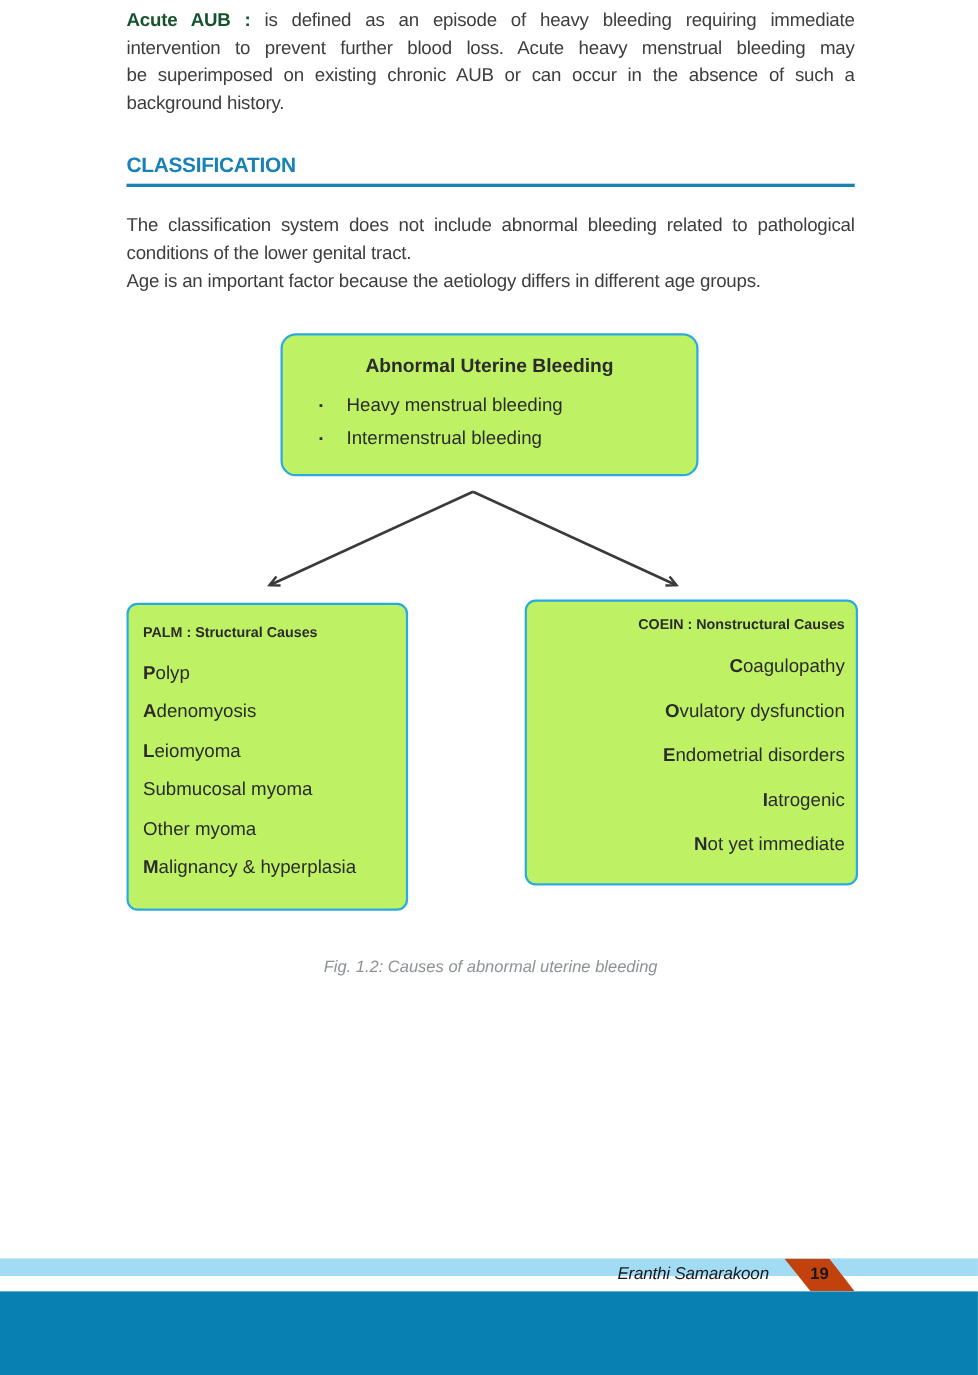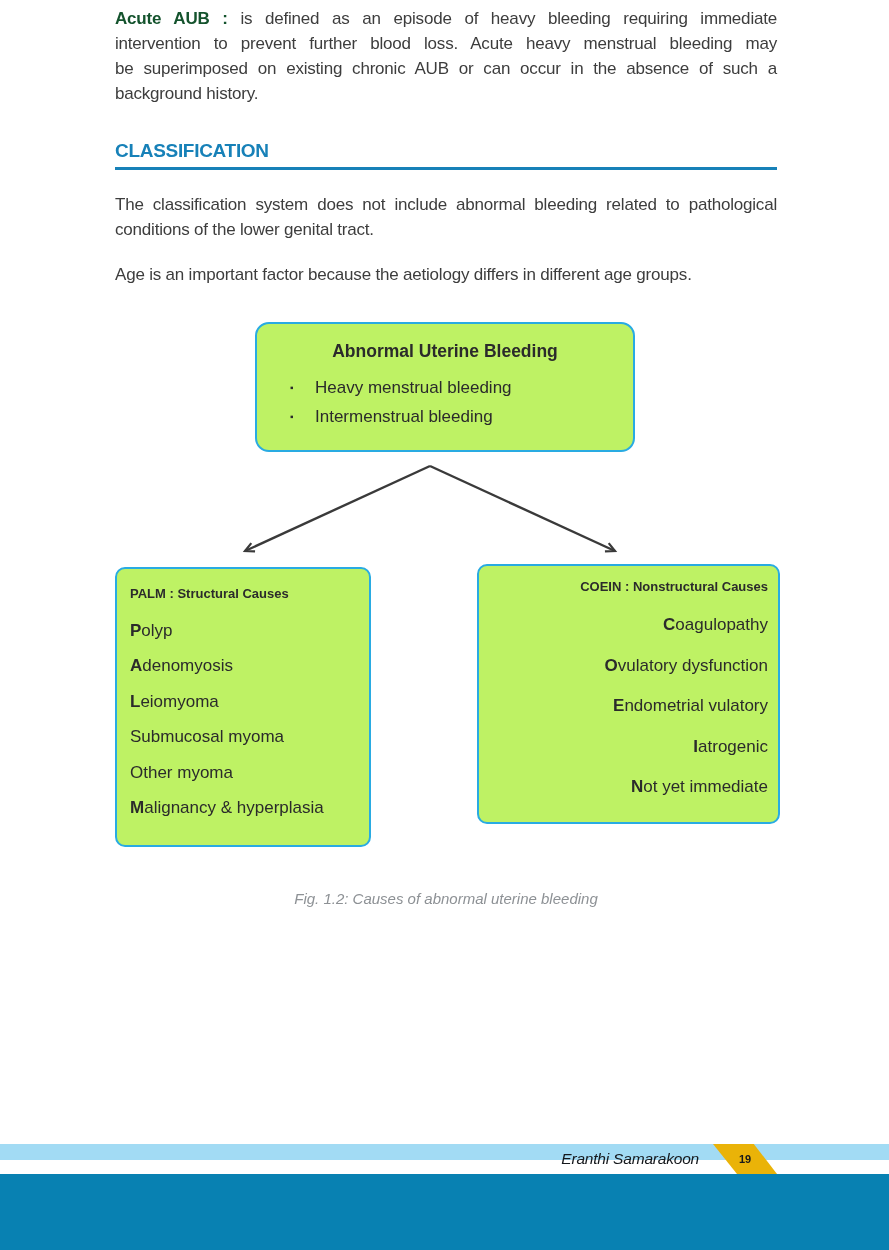--- a/index.html
+++ b/index.html
@@ -28,21 +28,21 @@
     font-size: 19px; font-weight: bold;
     letter-spacing: -0.3px;
     color: #1781b8;
   }
   .heading-rule {
     margin-top: 5px;
     height: 3px; width: 662px;
     background: #1781b8;
   }
   .p2 { margin-top: 22px; }
-  .p3 { margin-top: 20px; }
+  .p3 { margin-top: 1px; }
   
   .diagram { position: relative; height: 660px; }
   .dbox {
     position: absolute;
     background: #bef264;
     border: 2px solid #29abe2;
     color: #2b2b2b;
     font-size: 17px;
   }
   .top-box {
@@ -102,27 +102,27 @@
     line-height: 30px;
     font-style: italic;
     font-size: 15.5px;
     letter-spacing: -0.2px;
     color: #15181c;
   }
   .page-notch {
     position: absolute;
     left: 705px; top: 0;
     width: 80px; height: 30px;
-    background: #eab308;
+    background: #c2410c;
     -webkit-clip-path: polygon(10% 0, 61% 0, 90% 100%, 40% 100%);
     clip-path: polygon(10% 0, 61% 0, 90% 100%, 40% 100%);
     text-align: center;
     line-height: 30px;
     font-weight: bold;
-    font-size: 11px;
+    font-size: 15px;
     color: #15181c;
   }
   .footer-dark {
     position: absolute;
     left: 0; top: 1174px;
     width: 889px; height: 76px;
     background: #0881b2;
   }
 </style>
 </head>
@@ -176,21 +176,21 @@
         <div class="cause-item"><b></b><span>Other myoma</span></div>
         <div class="cause-item"><b>M</b><span>alignancy &amp; hyperplasia</span></div>
       </div>
     </div>
 
     <div class="dbox right-box">
       <div class="box-title">COEIN : Nonstructural Causes</div>
       <div class="cause-list">
         <div class="cause-item"><b>C</b><span>oagulopathy</span></div>
         <div class="cause-item"><b>O</b><span>vulatory dysfunction</span></div>
-        <div class="cause-item"><b>E</b><span>ndometrial vulatory</span></div>
+        <div class="cause-item"><b>E</b><span>ndometrial disorders</span></div>
         <div class="cause-item"><b>I</b><span>atrogenic</span></div>
         <div class="cause-item"><b>N</b><span>ot yet immediate</span></div>
       </div>
     </div>
 
     <div class="fig-caption">Fig. 1.2: Causes of abnormal uterine bleeding</div>
   </div>
 
 </div>
 

